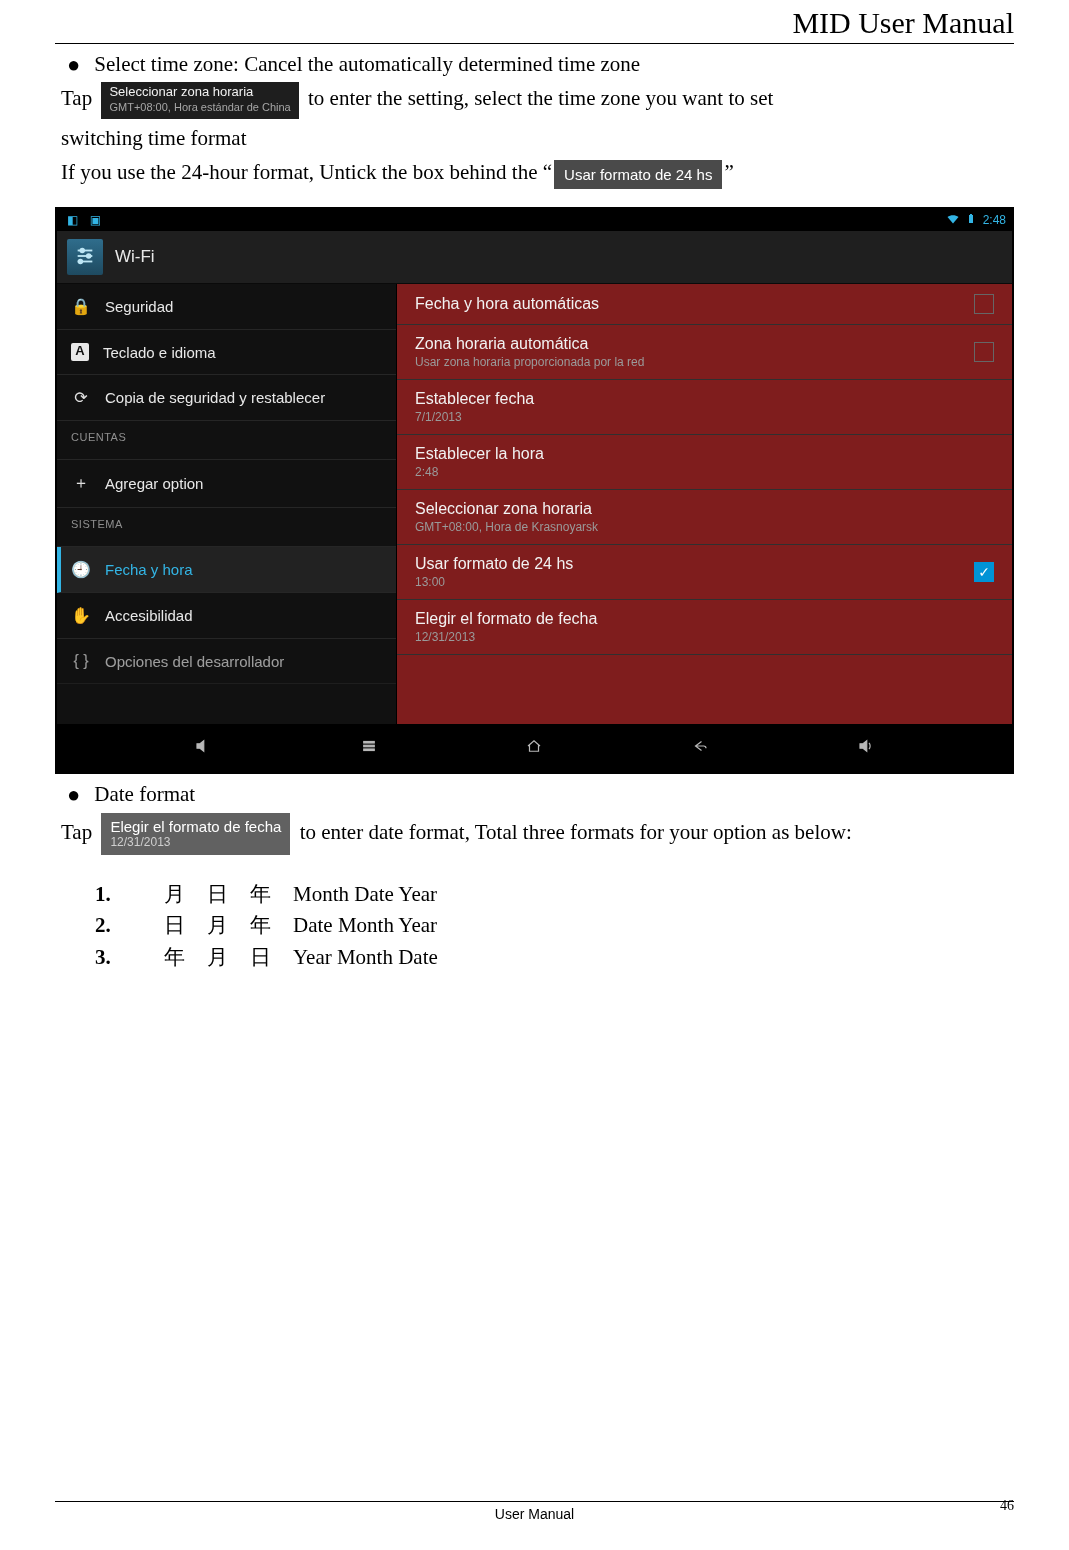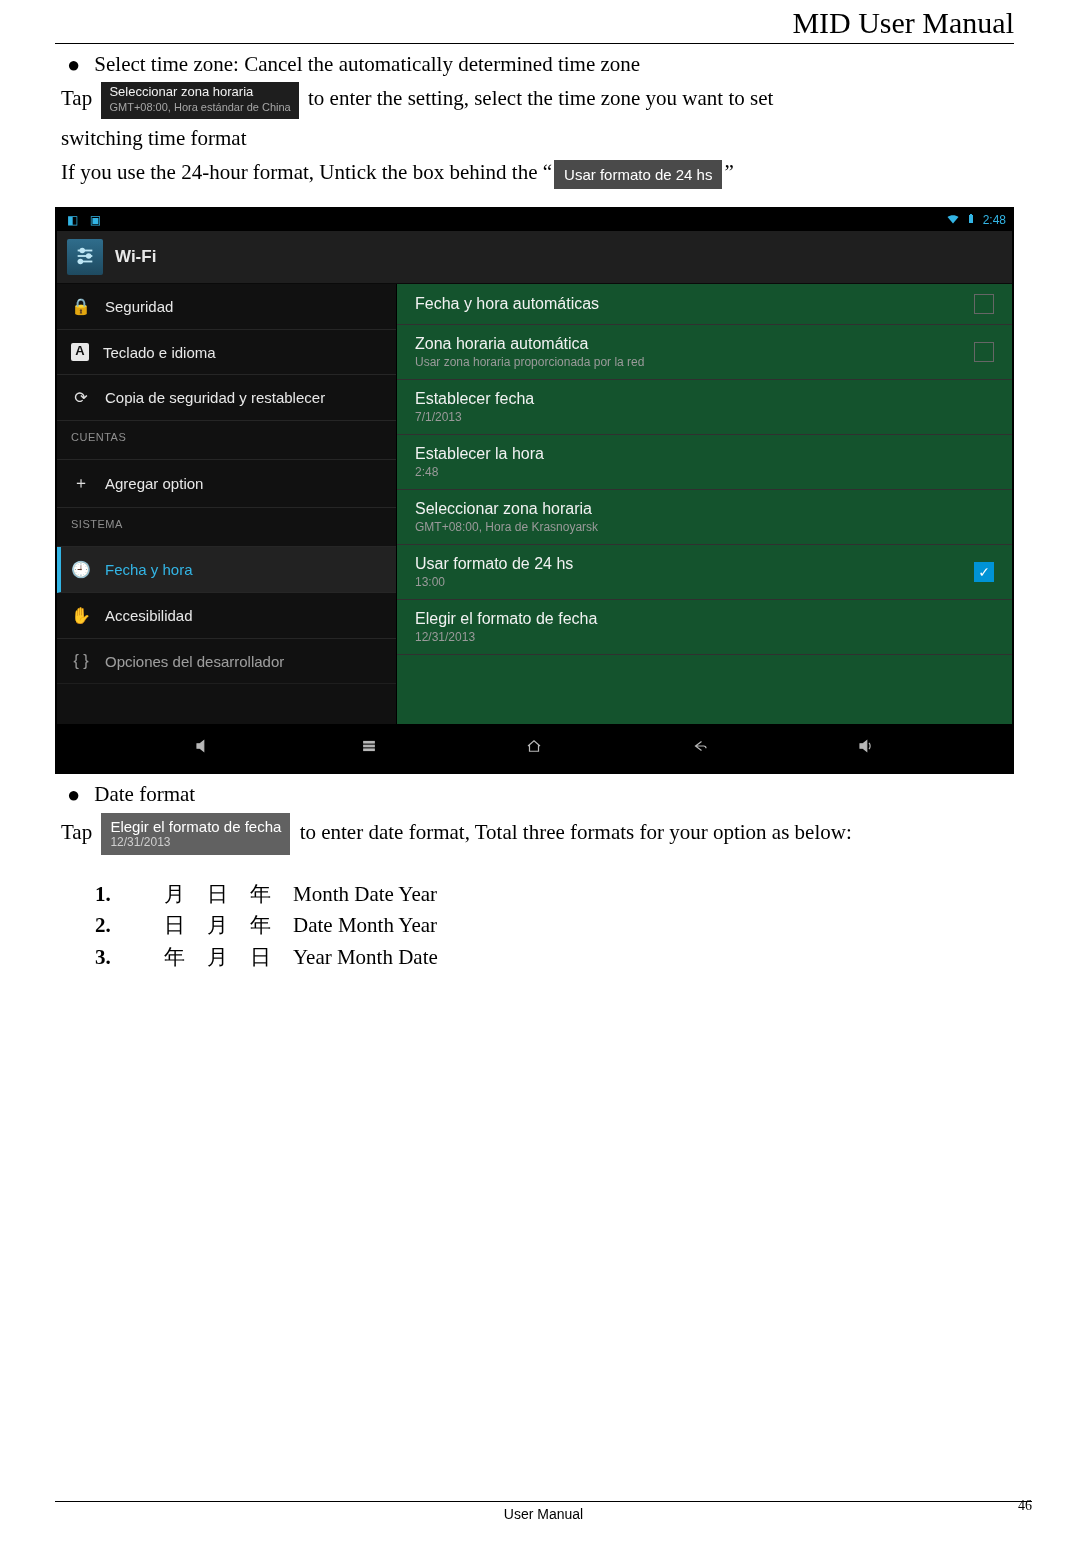--- a/index.html
+++ b/index.html
@@ -19,46 +19,46 @@
     .inline-chip-dateformat .sub { display:block; font-size:12px; color:#cfcfcf; margin-top:1px; }
 
     
     .device { margin:18px 0 6px; border:2px solid #000; background:#000; font-family:Arial,Helvetica,sans-serif; }
     .statusbar { display:flex; justify-content:flex-end; align-items:center; gap:6px; padding:2px 6px; height:22px; font-size:12px; color:#33b5e5; }
     .statusbar .dots { color:#33b5e5; font-size:12px; margin-right:auto; margin-left:4px; letter-spacing:4px; }
     .statusbar svg { width:12px; height:12px; }
     .wifi-hdr { display:flex; align-items:center; gap:12px; background:#1f1f1f; padding:8px 10px; border-bottom:1px solid #0a0a0a; }
     .wifi-hdr .settings-ic { width:36px; height:36px; background:linear-gradient(#2f6d8c,#1e4a60); display:flex; align-items:center; justify-content:center; border-radius:2px; }
     .wifi-hdr .settings-ic span { color:#9fd9ef; font-size:14px; position:relative; }
-    .wifi-hdr .label { color:#e8e8e8; font-size:17px;font-weight:bold; }
+    .wifi-hdr .label { color:#e8e8e8; font-size:17px; }
     .body2col { display:flex; height:440px; background:#1b1b1b; }
     .sidebar { width:340px; background:#111; border-right:1px solid #000; overflow:hidden; }
     .side-item { display:flex; align-items:center; gap:14px; padding:13px 14px; border-bottom:1px solid #262626; color:#e8e8e8; font-size:15px; }
     .side-item.active { background:#222; color:#33b5e5; border-left:4px solid #33b5e5; padding-left:10px; }
     .side-hdr { color:#8f8f8f; font-size:11px; padding:10px 14px 16px; letter-spacing:0.5px; border-bottom:1px solid #262626; }
     .side-item .ic { width:20px; display:flex; justify-content:center; font-size:16px; color:#e0e0e0; }
     .side-item.active .ic { color:#33b5e5; }
-    .main { flex:1; background:#14532d; overflow:hidden; }
+    .main { flex:1; background:#7f1d1d; overflow:hidden; }
     .setting { display:flex; align-items:center; padding:10px 18px; border-bottom:1px solid #303030; }
     .setting .txt { flex:1; }
     .setting .title { color:#f2f2f2; font-size:16px; }
     .setting .sub { color:#9a9a9a; font-size:12px; margin-top:2px; }
     .chk { width:20px; height:20px; border:1px solid #666; display:flex; align-items:center; justify-content:center; }
     .chk.checked { background:#0093d6; border-color:#0093d6; color:#fff; font-size:14px; }
     .navbar { height:48px; background:#000; display:flex; align-items:center; justify-content:space-evenly; }
     .navbar .nb { color:#b8b8b8; font-size:18px; width:40px; text-align:center; }
     .navbar svg { width:24px; height:18px; }
 
     .format-list { margin:24px 0 0 40px; }
     .format-list .row { display:flex; gap:0; font-size:21px; line-height:1.5; }
     .format-list .num { font-weight:bold; width:28px; }
     .format-list .cjk { width:170px; letter-spacing:22px;text-align:right; }
     .format-list .eng { }
 
-    .footer { position:absolute; bottom:28px; left:55px; right:37px; text-align:right; }
+    .footer { position:absolute; bottom:28px; left:55px; right:55px; text-align:right; }
     .footer .ln { border-top:1px solid #000; height:0; margin-bottom:4px; }
     .footer .ft { display:flex; justify-content:center; font-family:Arial,sans-serif; font-size:14px; }
     .footer .pg { position:absolute; right:0; top:-3px; font-family:Liberation Serif, serif; font-size:14px; }
   </style>
 </head>
 <body>
 
 <div class="page">
   <div class="hdr-title">MID User Manual</div>
   <div class="hr-top"></div>

